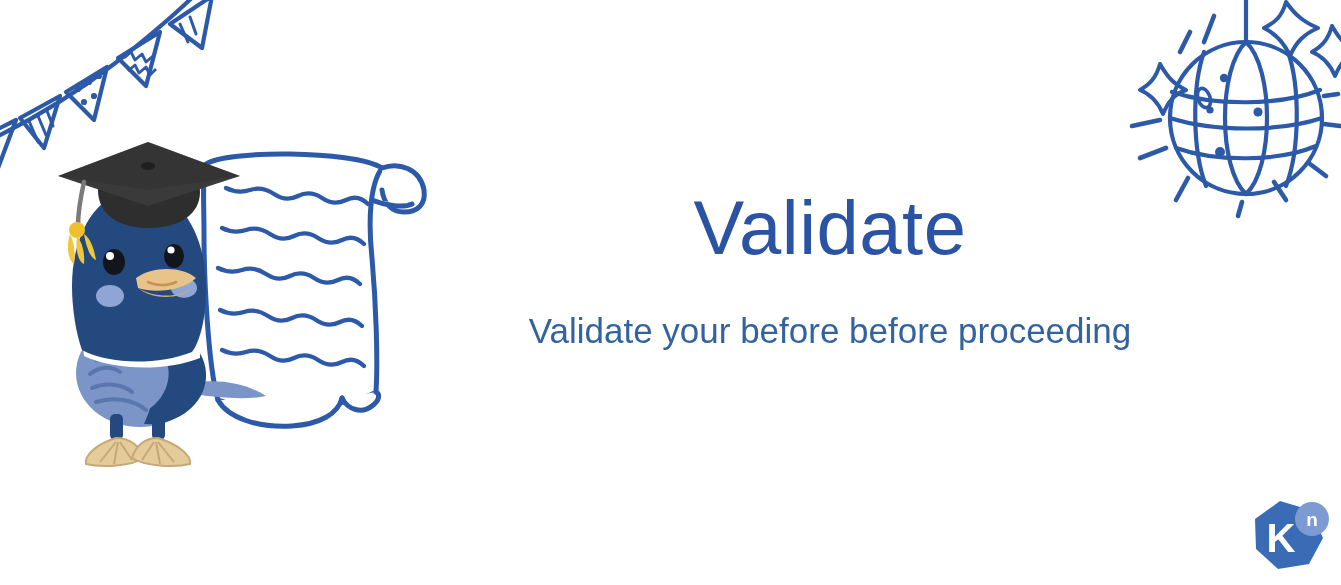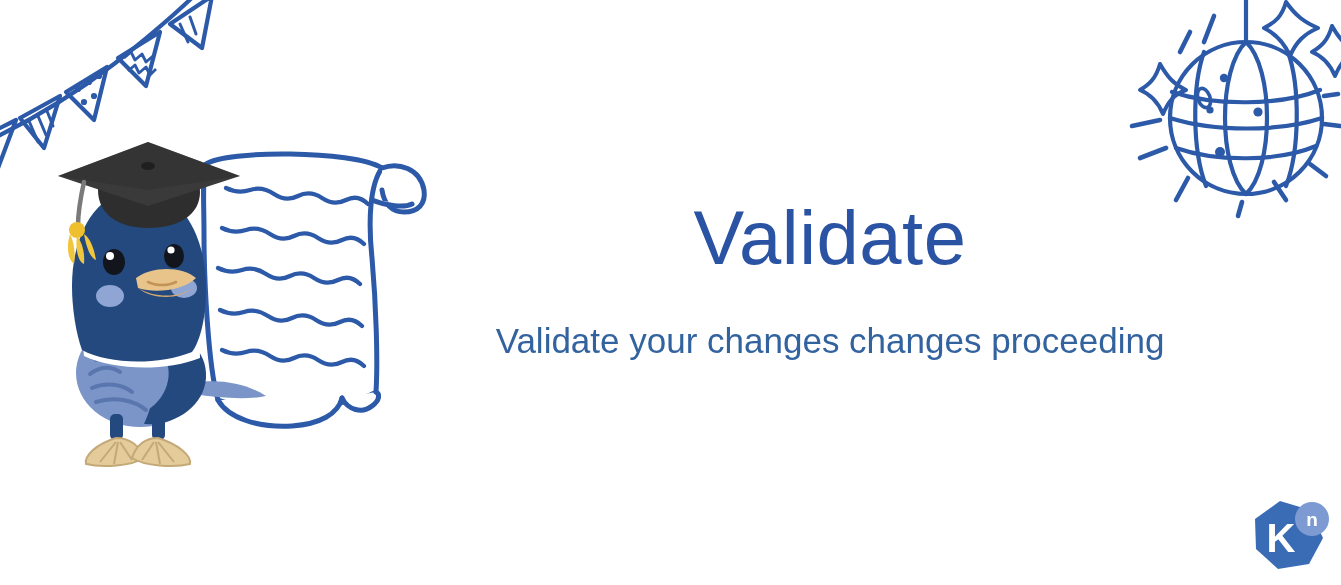--- a/index.html
+++ b/index.html
@@ -42,21 +42,21 @@
     left: 52px;
     top: 138px;
     width: 410px;
     height: 340px;
   }
 
   
   #text-block {
     position: absolute;
     left: 470px;
-    top: 200px;
+    top: 190px;
     width: 720px;
     text-align: center;
   }
   #page-title {
     font-size: 76px;
     font-weight: 300;
     color: #2b53a3;
     letter-spacing: 0.5px;
     line-height: 1.0;
     margin: 0;
@@ -293,21 +293,21 @@
           <path d="M18,96 C 14,108 16,122 22,126 C 24,116 22,104 18,96 Z"></path>
           <path d="M25,98 C 23,110 26,124 32,126 C 33,114 30,104 25,98 Z"></path>
           <path d="M32,96 C 34,108 38,120 44,122 C 42,110 38,100 32,96 Z"></path>
         </g>
       </g>
     </g>
   </svg>
 
   <div id="text-block">
     <h1 id="page-title">Validate</h1>
-    <p id="page-subtitle">Validate your changes changes proceeding</p>
+    <p id="page-subtitle">Validate your before before proceeding</p>
   </div>
 
   <svg id="brand-logo" viewBox="0 0 82 78">
 
     <polygon points="31,2 61,11 74,39 60,65 29,70 7,50 6,20" fill="#3a6cb5"></polygon>
 
     <text x="32" y="53" text-anchor="middle" fill="#ffffff" font-family="Liberation Sans, sans-serif" font-size="40" font-weight="700">K</text>
 
     <circle cx="63" cy="20" r="17" fill="#7d9ad2"></circle>
     <text x="63" y="27" text-anchor="middle" fill="#ffffff" font-family="Liberation Sans, sans-serif" font-size="19" font-weight="700">n</text>

